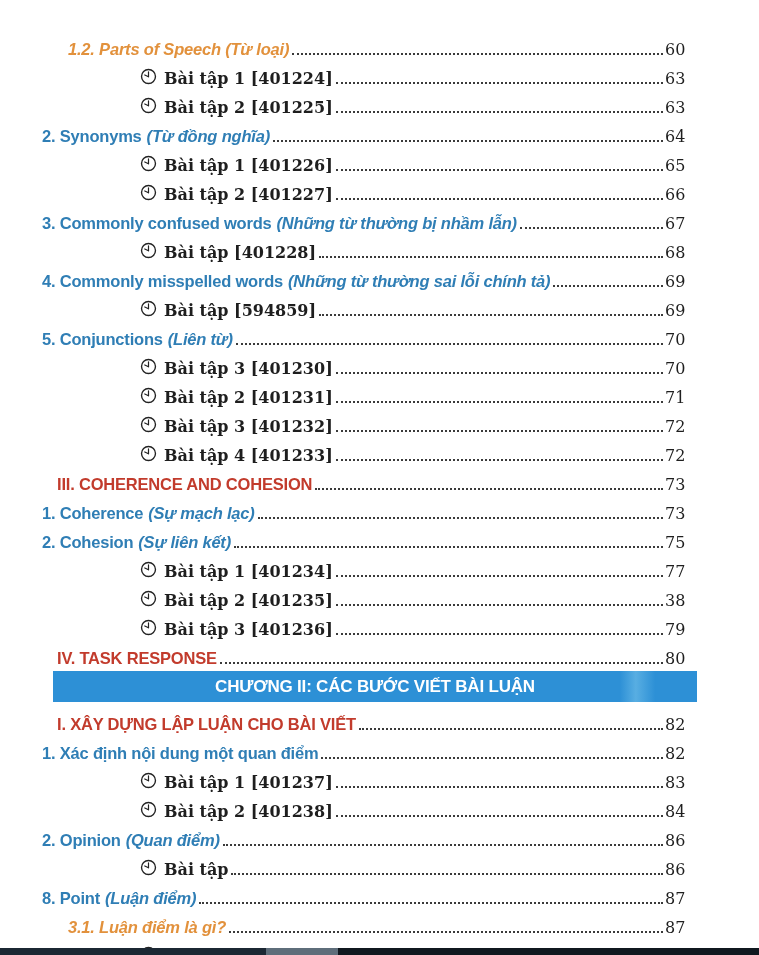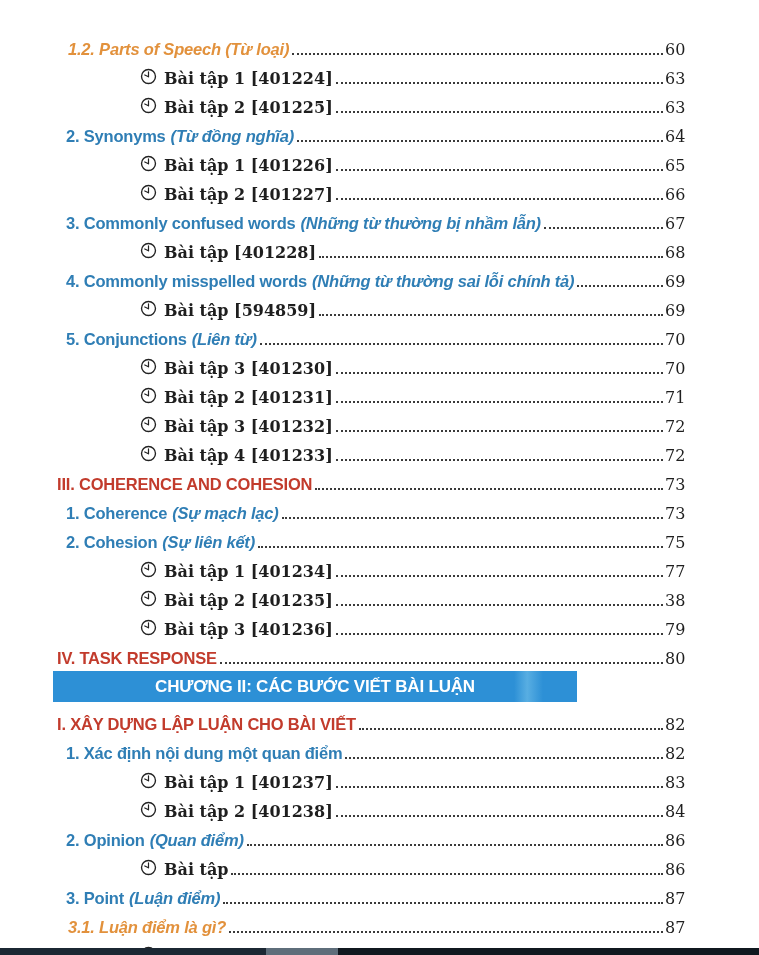--- a/index.html
+++ b/index.html
@@ -29,41 +29,41 @@
     font-size:16px;color:#1f1f1f;line-height:1.05;
   }
   
   .sub .label{
     padding-left:68px;
     color:#E2913C;font-weight:bold;font-style:italic;
     font-size:16.5px;letter-spacing:-0.2px;
   }
   
   .section .label{
-    padding-left:66px;
+    padding-left:42px;
     color:#2F7EB5;font-weight:bold;
     font-size:16.5px;letter-spacing:-0.2px;
   }
   .section .label-vn{font-style:italic;margin-left:5px;}
   
   .roman .label{
     padding-left:57px;
     color:#C23B2C;font-weight:bold;
     font-size:16.5px;letter-spacing:-0.2px;
   }
   
   .exercise{padding-left:140px;}
   .exercise .label{
     font-family:"DejaVu Serif","Liberation Serif",serif;
     font-size:16px;color:#1e1e1e;font-weight:bold;
   }
   .clock{flex:none;margin:0 7px 3px 0;display:block;}
   
   .banner{
-    height:31px;width:524px;
+    height:31px;width:644px;
     margin:3px 0 3px 53px;
     display:flex;align-items:center;justify-content:center;
     background:linear-gradient(90deg,#2D90D6 0%,#2D90D6 88%,#58AEE2 90.5%,#2D90D6 93.5%,#2D90D6 100%);
     color:#ffffff;font-weight:bold;font-size:17px;letter-spacing:-0.2px;
     box-sizing:border-box;
   }
   
   .bottom-bar{
     position:absolute;left:0;bottom:0;
     width:759px;height:7px;
@@ -305,21 +305,21 @@
       <circle cx="10" cy="10" r="8.2" fill="none" stroke="#222222" stroke-width="1.6"></circle>
       <line x1="10" y1="10.2" x2="10" y2="4.6" stroke="#222222" stroke-width="1.4" stroke-linecap="round"></line>
       <line x1="10" y1="10.2" x2="5.6" y2="8.2" stroke="#222222" stroke-width="1.4" stroke-linecap="round"></line>
     </svg>
     <span class="label"><span class="label-main">Bài tập</span></span>
     <span class="dots"></span>
     <span class="pagenum">86</span>
   </div>
       <div class="row section">
 
-    <span class="label"><span class="label-main">3. Point</span><span class="label-vn">(Luận điểm)</span></span>
+    <span class="label"><span class="label-main">8. Point</span><span class="label-vn">(Luận điểm)</span></span>
     <span class="dots"></span>
     <span class="pagenum">87</span>
   </div>
       <div class="row sub">
 
     <span class="label"><span class="label-main">3.1. Luận điểm là gì?</span></span>
     <span class="dots"></span>
     <span class="pagenum">87</span>
   </div>
       <div class="row exercise">

